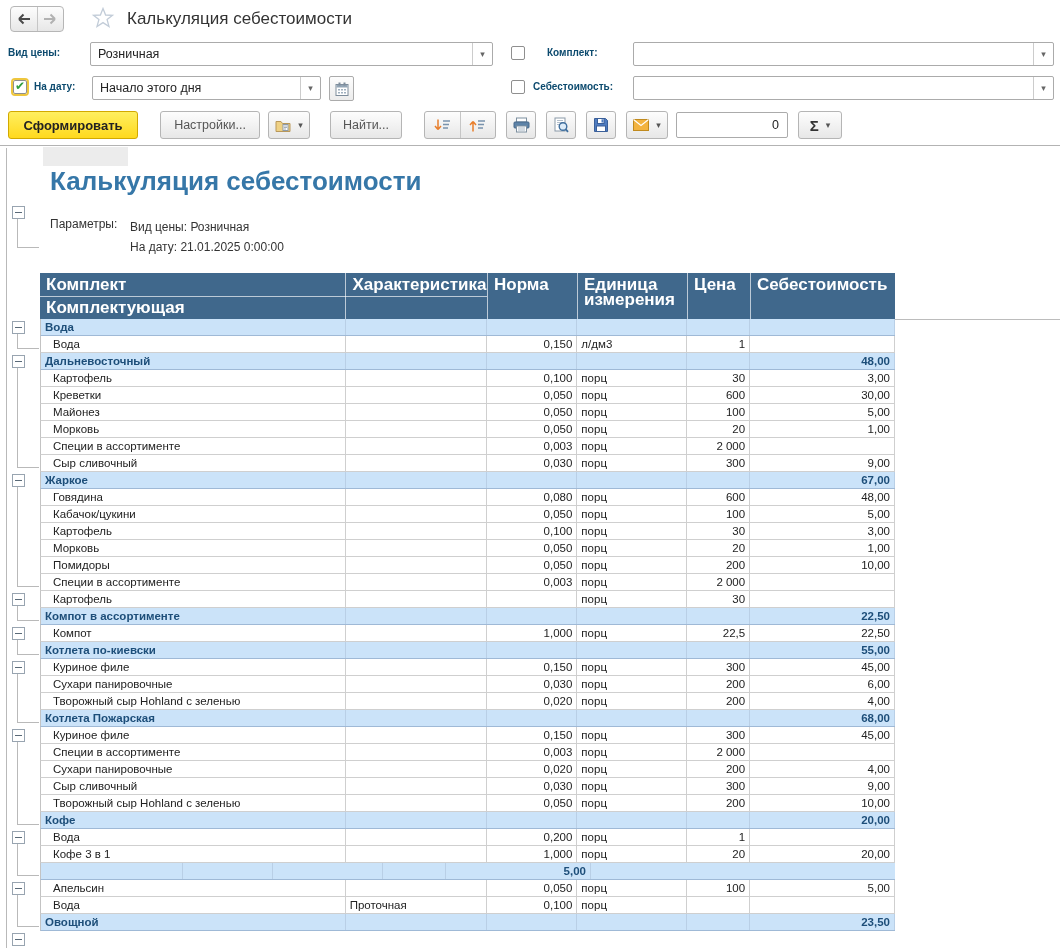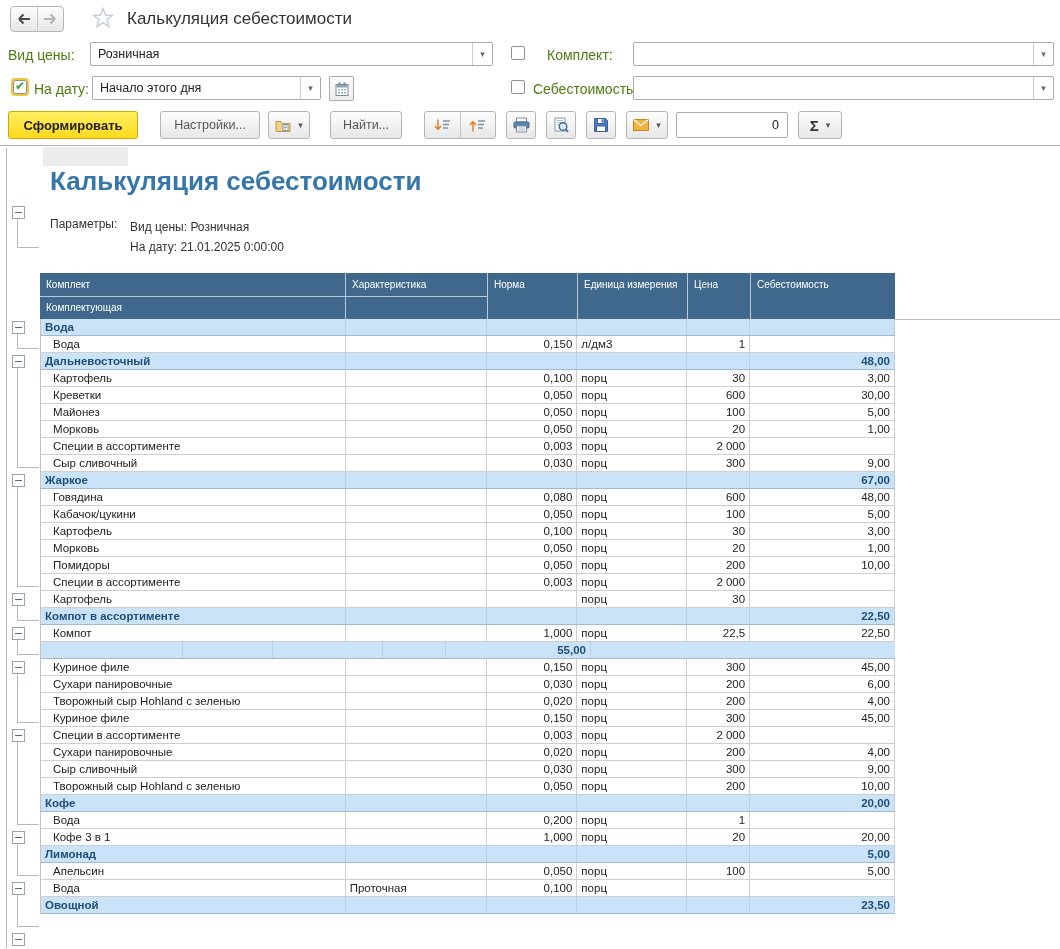--- a/index.html
+++ b/index.html
@@ -9,21 +9,21 @@
   .abs{position:absolute;}
 
   
   .nav-group{left:10px;top:6px;width:54px;height:26px;border:1px solid #b6b6b6;
     border-radius:4px;background:linear-gradient(#fdfdfd,#e7e7e7);display:flex;box-sizing:border-box;}
   .nav-btn{flex:1;display:flex;align-items:center;justify-content:center;cursor:pointer;}
   .nav-btn.back{border-right:1px solid #c6c6c6;}
   .page-title{left:127px;top:9px;font-size:17px;color:#333;}
 
   
-  .lbl{font-size:14px;color:#4d7c0f;white-space:nowrap;}
+  .lbl{font-size:10px;color:#0c4a6e;white-space:nowrap;font-weight:bold;}
   .combo{height:24px;border:1px solid #ababab;border-radius:2px;background:#fff;box-sizing:border-box;}
   .combo .val{position:absolute;left:7px;top:4px;font-size:12.5px;color:#222;white-space:nowrap;}
   .arrow-seg{position:absolute;right:0;top:0;bottom:0;width:19px;border-left:1px solid #cccccc;
     display:flex;align-items:center;justify-content:center;color:#666;font-size:9px;}
   .cb{width:14px;height:14px;border:1px solid #8f8f8f;border-radius:2px;background:#fff;
     box-sizing:border-box;position:absolute;}
   .cb.checked{outline:2px solid #eec63e;outline-offset:0px;}
   .cb.checked::after{content:"✔";font-family:"DejaVu Sans",sans-serif;color:#2f9e3f;
     font-size:12px;position:absolute;left:1px;top:-2px;}
   .iconbtn{border:1px solid #ababab;border-radius:2px;background:linear-gradient(#fdfdfd,#ececec);
@@ -54,21 +54,21 @@
   
   .tline{position:absolute;background:#b9b9b9;width:1px;}
   .tlineh{position:absolute;background:#b9b9b9;height:1px;}
   .tbox{position:absolute;width:11px;height:11px;border:1px solid #98a4b0;background:#fff;
     box-sizing:content-box;cursor:pointer;}
   .tbox::after{content:"";position:absolute;left:2px;right:2px;top:5px;height:1px;background:#5a6a78;}
 
   
   .table{left:40px;top:127px;width:855px;}
   .thead{position:relative;width:855px;height:46px;background:#40688c;}
-  .hcell{position:absolute;color:#fff;font-weight:normal;font-size:10px;line-height:15px;
+  .hcell{position:absolute;color:#fff;font-weight:bold;font-size:17px;line-height:15px;
     padding:4px 0 0 6px;box-sizing:border-box;border-left:1px solid rgba(255,255,255,0.65);}
   .hcell.first{border-left:none;}
   .hdiv{position:absolute;left:0;top:23px;width:447px;height:1px;background:rgba(255,255,255,0.65);}
   .tbody{position:relative;width:855px;}
   .trow{display:flex;height:17px;box-sizing:border-box;border-bottom:1px solid #cfcfcf;
     border-left:1px solid #c3c3c3;background:#fff;}
   .trow.group{background:#cbe3f9;border-bottom:1px solid #9fb9d6;}
   .cell{box-sizing:border-box;border-right:1px solid #cfcfcf;font-size:11.5px;line-height:16px;
     color:#222;overflow:hidden;white-space:nowrap;}
   .trow.group .cell{border-right:1px solid #b9cfe6;}
@@ -253,21 +253,21 @@
 
     <div class="abs report-title">Калькуляция себестоимости</div>
     <div class="abs params-label">Параметры:</div>
     <div class="abs params-val" id="params-val">Вид цены: Розничная
 На дату: 21.01.2025 0:00:00</div>
 
     <div class="abs table">
       <div class="thead">
         <div class="hcell first" style="left:0;top:0;width:305px;height:23px;">Комплект</div>
         <div class="hcell first" style="left:0;top:23px;width:305px;height:23px;">Комплектующая</div>
-        <div class="hcell" style="left:305px;top:0;width:142px;height:46px;">Характеристика</div>
+        <div class="hcell" style="left:305px;top:0;width:142px;height:46px;text-align:center;">Характеристика</div>
         <div class="hdiv"></div>
         <div class="hcell" style="left:447px;top:0;width:90px;height:46px;">Норма</div>
         <div class="hcell" style="left:537px;top:0;width:110px;height:46px;">Единица измерения</div>
         <div class="hcell" style="left:647px;top:0;width:63px;height:46px;">Цена</div>
         <div class="hcell" style="left:710px;top:0;width:145px;height:46px;">Себестоимость</div>
       </div>
       <div class="tbody" id="table-body">
           <div class="trow group">
             <div class="cell c-name">Вода</div>
             <div class="cell c-char"></div>
@@ -414,20 +414,21 @@
           </div>
           <div class="trow child">
             <div class="cell c-name">Компот</div>
             <div class="cell c-char"></div>
             <div class="cell c-norm">1,000</div>
             <div class="cell c-unit">порц</div>
             <div class="cell c-price">22,5</div>
             <div class="cell c-cost">22,50</div>
           </div>
           <div class="trow group">
+            <div class="cell c-name">Котлета по-киевски</div>
             <div class="cell c-char"></div>
             <div class="cell c-norm"></div>
             <div class="cell c-unit"></div>
             <div class="cell c-price"></div>
             <div class="cell c-cost">55,00</div>
           </div>
           <div class="trow child">
             <div class="cell c-name">Куриное филе</div>
             <div class="cell c-char"></div>
             <div class="cell c-norm">0,150</div>
@@ -444,20 +445,28 @@
             <div class="cell c-cost">6,00</div>
           </div>
           <div class="trow child">
             <div class="cell c-name">Творожный сыр Hohland с зеленью</div>
             <div class="cell c-char"></div>
             <div class="cell c-norm">0,020</div>
             <div class="cell c-unit">порц</div>
             <div class="cell c-price">200</div>
             <div class="cell c-cost">4,00</div>
           </div>
+          <div class="trow group">
+            <div class="cell c-name">Котлета Пожарская</div>
+            <div class="cell c-char"></div>
+            <div class="cell c-norm"></div>
+            <div class="cell c-unit"></div>
+            <div class="cell c-price"></div>
+            <div class="cell c-cost">68,00</div>
+          </div>
           <div class="trow child">
             <div class="cell c-name">Куриное филе</div>
             <div class="cell c-char"></div>
             <div class="cell c-norm">0,150</div>
             <div class="cell c-unit">порц</div>
             <div class="cell c-price">300</div>
             <div class="cell c-cost">45,00</div>
           </div>
           <div class="trow child">
             <div class="cell c-name">Специи в ассортименте</div>
@@ -509,21 +518,20 @@
           </div>
           <div class="trow child">
             <div class="cell c-name">Кофе 3 в 1</div>
             <div class="cell c-char"></div>
             <div class="cell c-norm">1,000</div>
             <div class="cell c-unit">порц</div>
             <div class="cell c-price">20</div>
             <div class="cell c-cost">20,00</div>
           </div>
           <div class="trow group">
-            <div class="cell c-name">Лимонад</div>
             <div class="cell c-char"></div>
             <div class="cell c-norm"></div>
             <div class="cell c-unit"></div>
             <div class="cell c-price"></div>
             <div class="cell c-cost">5,00</div>
           </div>
           <div class="trow child">
             <div class="cell c-name">Апельсин</div>
             <div class="cell c-char"></div>
             <div class="cell c-norm">0,050</div>

